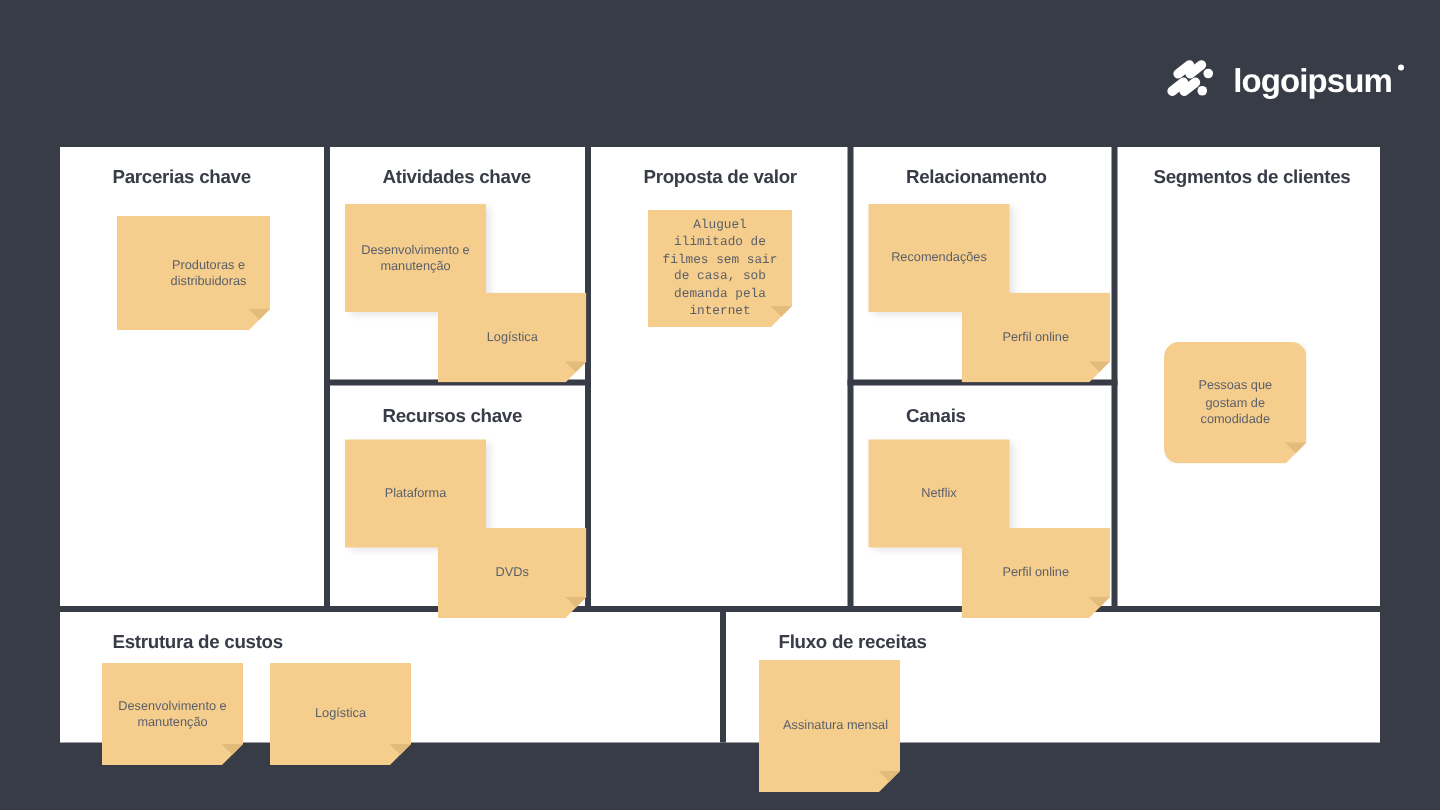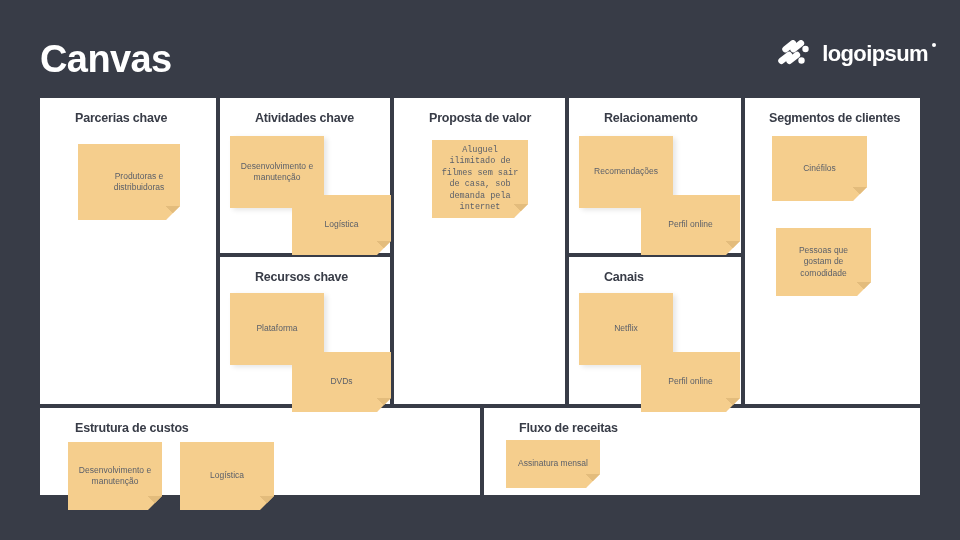--- a/index.html
+++ b/index.html
@@ -129,21 +129,20 @@
     height: 14px;
     background: linear-gradient(225deg, #E3BC7C 0%, #E3BC7C 50%, rgba(0,0,0,0) 50.5%);
     pointer-events: none;
   }
 </style>
 </head>
 <body>
 
 <div id="slide">
 
-  <div id="page-title">Canvas</div>
 
   <div id="brand-logo">
     <svg class="logo-mark" viewBox="0 0 34 28">
       <g fill="#FFFFFF">
         <path d="M6.5 3.2 L16 3.2 A3.2 3.2 0 0 1 16 9.6 L6.5 9.6 A3.2 3.2 0 0 1 6.5 3.2 Z" transform="rotate(-38 11 6.4)"></path>
         <path d="M14.5 3.2 L24 3.2 A3.2 3.2 0 0 1 24 9.6 L14.5 9.6 A3.2 3.2 0 0 1 14.5 3.2 Z" transform="rotate(-38 19 6.4)"></path>
         <path d="M2.5 14.8 L12 14.8 A3.2 3.2 0 0 1 12 21.2 L2.5 21.2 A3.2 3.2 0 0 1 2.5 14.8 Z" transform="rotate(-38 7 18)"></path>
         <path d="M10.5 14.8 L20 14.8 A3.2 3.2 0 0 1 20 21.2 L10.5 21.2 A3.2 3.2 0 0 1 10.5 14.8 Z" transform="rotate(-38 15 18)"></path>
         <circle cx="27.5" cy="9.0" r="3.2"></circle>
         <circle cx="23.5" cy="20.5" r="3.2"></circle>
@@ -221,44 +220,40 @@
         <span>Netflix</span>
       </div>
       <div class="note folded" style="left:72px; top:95px; width:99px; height:60px; z-index:6;">
         <span>Perfil online</span>
         <i class="fold"></i>
       </div>
     </div>
 
     <div class="cell" style="left:694px; top:0; width:175px; height:306px;">
       <div class="cell-title">Segmentos de clientes</div>
-      <div class="note folded" style="left:38px; top:38px; width:95px; height:65px;">
-        <span>Cinéfilos</span>
-        <i class="fold"></i>
-      </div>
-      <div class="note folded" style="left:42px; top:130px; width:95px; height:68px;">
+      <div class="note folded" style="left:42px; top:130px; width:95px; height:81px;border-radius:10px;">
         <span>Pessoas que gostam de comodidade</span>
         <i class="fold"></i>
       </div>
     </div>
 
     <div class="cell" style="left:0; top:310px; width:440px; height:87px;">
       <div class="cell-title">Estrutura de custos</div>
       <div class="note folded" style="left:28px; top:34px; width:94px; height:68px;">
         <span>Desenvolvimento e manutenção</span>
         <i class="fold"></i>
       </div>
       <div class="note folded" style="left:140px; top:34px; width:94px; height:68px;">
         <span>Logística</span>
         <i class="fold"></i>
       </div>
     </div>
 
     <div class="cell" style="left:444px; top:310px; width:436px; height:87px;">
       <div class="cell-title">Fluxo de receitas</div>
-      <div class="note folded" style="left:22px; top:32px; width:94px; height:48px;">
+      <div class="note folded" style="left:22px; top:32px; width:94px; height:88px;text-align:right;">
         <span>Assinatura mensal</span>
         <i class="fold"></i>
       </div>
     </div>
 
   </div>
 </div>
 
 </body></html>

